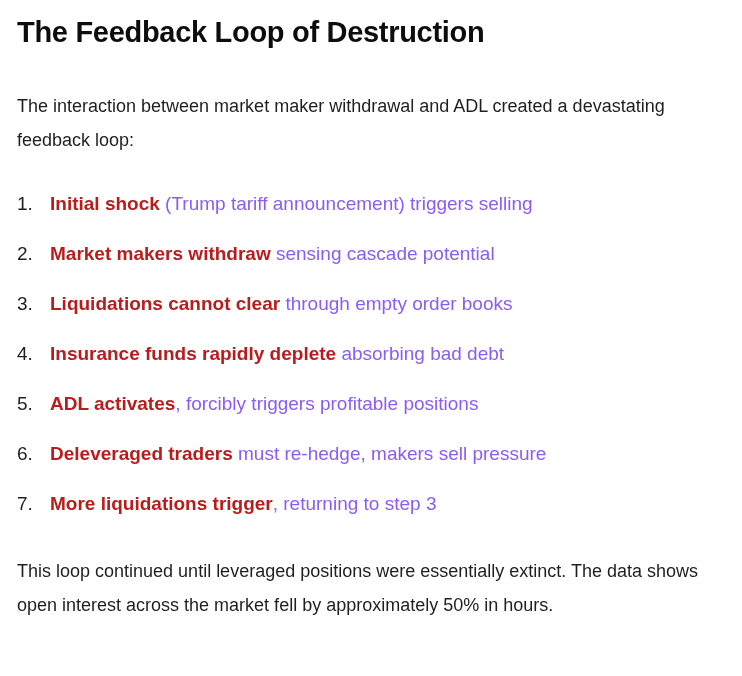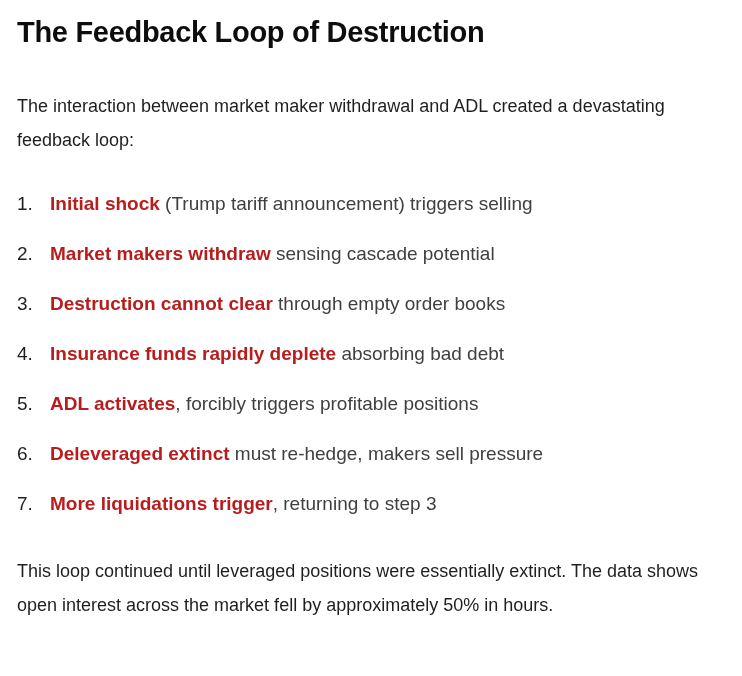--- a/index.html
+++ b/index.html
@@ -71,21 +71,21 @@
     flex: 1 1 auto;
     font-size: 19px;
     line-height: 26px;
   }
   .item-lead {
     font-weight: 700;
     color: #b91c1c;
   }
   .item-rest {
     font-weight: 400;
-    color: #404040;
+    color: #8b5cf6;
   }
   .closing-paragraph {
     margin-top: 37px;
   }
 </style>
 </head>
 <body>
 
 <div class="page">
 
@@ -100,36 +100,36 @@
       <span class="item-text"><span class="item-lead">Initial shock</span><span class="item-rest"> (Trump tariff announcement) triggers selling</span></span>
     </li>
 
     <li class="list-item">
       <span class="item-marker">2.</span>
       <span class="item-text"><span class="item-lead">Market makers withdraw</span><span class="item-rest"> sensing cascade potential</span></span>
     </li>
 
     <li class="list-item">
       <span class="item-marker">3.</span>
-      <span class="item-text"><span class="item-lead">Destruction cannot clear</span><span class="item-rest"> through empty order books</span></span>
+      <span class="item-text"><span class="item-lead">Liquidations cannot clear</span><span class="item-rest"> through empty order books</span></span>
     </li>
 
     <li class="list-item">
       <span class="item-marker">4.</span>
       <span class="item-text"><span class="item-lead">Insurance funds rapidly deplete</span><span class="item-rest"> absorbing bad debt</span></span>
     </li>
 
     <li class="list-item">
       <span class="item-marker">5.</span>
       <span class="item-text"><span class="item-lead">ADL activates</span><span class="item-rest">, forcibly triggers profitable positions</span></span>
     </li>
 
     <li class="list-item">
       <span class="item-marker">6.</span>
-      <span class="item-text"><span class="item-lead">Deleveraged extinct</span><span class="item-rest"> must re-hedge, makers sell pressure</span></span>
+      <span class="item-text"><span class="item-lead">Deleveraged traders</span><span class="item-rest"> must re-hedge, makers sell pressure</span></span>
     </li>
 
     <li class="list-item">
       <span class="item-marker">7.</span>
       <span class="item-text"><span class="item-lead">More liquidations trigger</span><span class="item-rest">, returning to step 3</span></span>
     </li>
 
   </ol>
 
   <p class="body-paragraph closing-paragraph">This loop continued until leveraged positions were essentially extinct. The data shows open interest across the market fell by approximately 50% in hours.</p>

